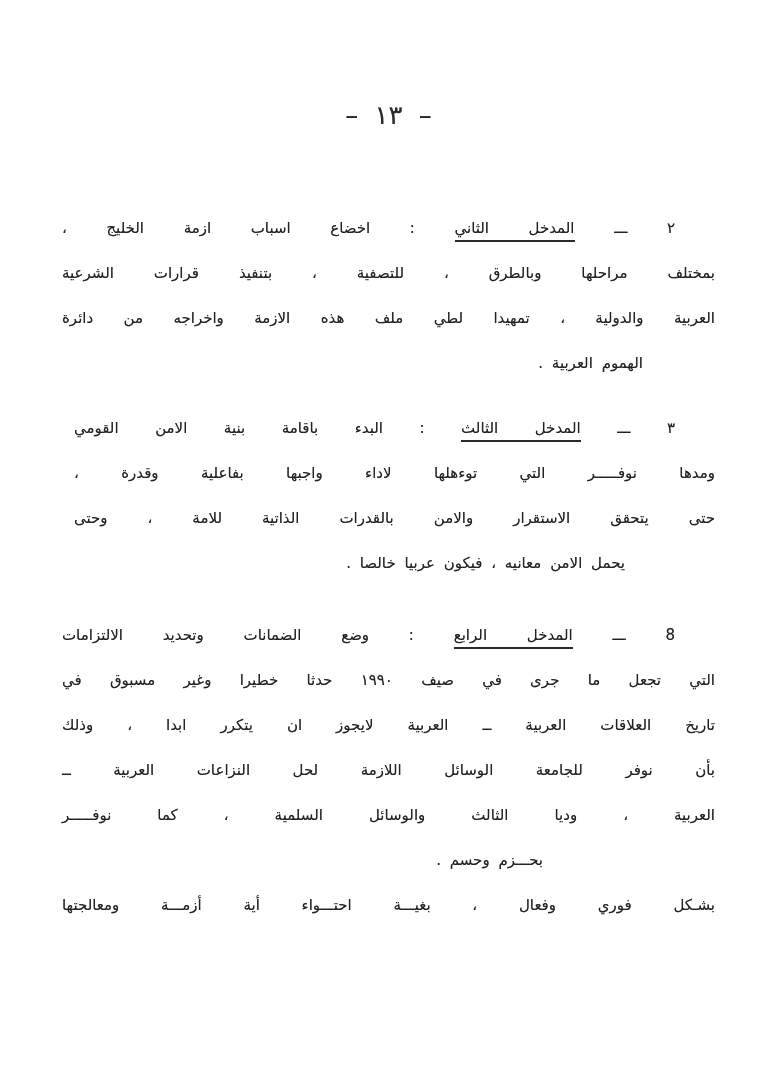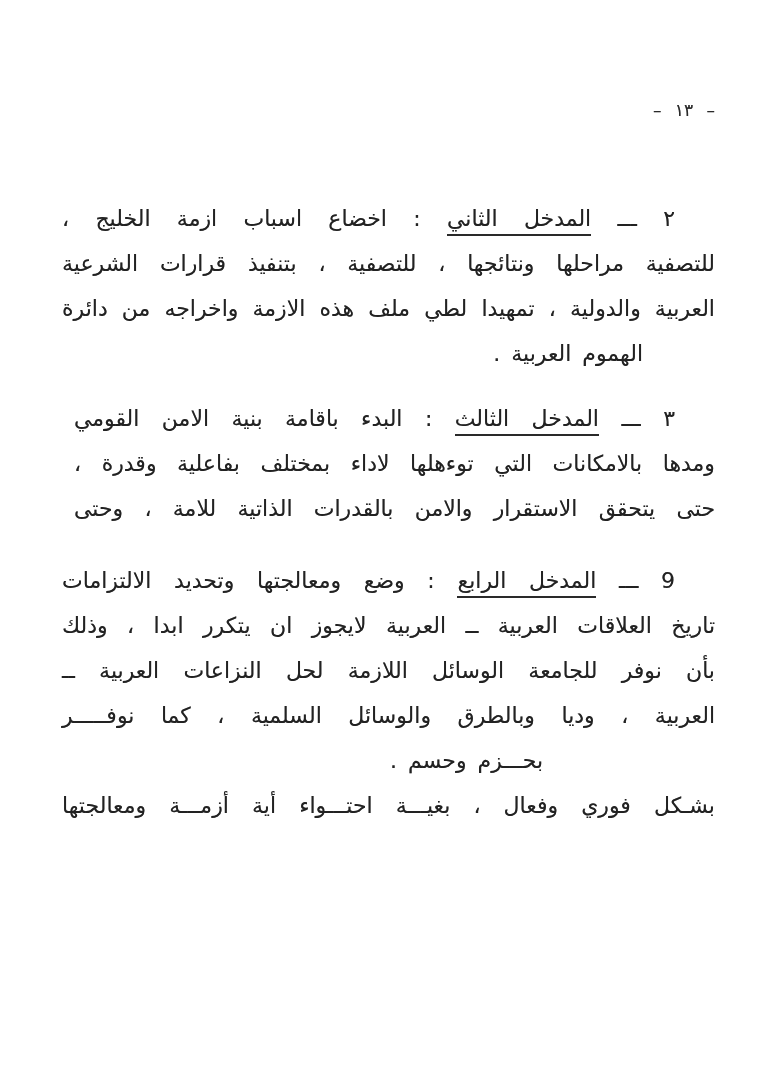--- a/index.html
+++ b/index.html
@@ -16,26 +16,27 @@
     box-sizing: border-box;
     padding: 0 62px;
     direction: rtl;
     font-family: "DejaVu Sans", sans-serif;
     color: #222222;
     overflow: hidden;
     text-shadow: 0 0 0.4px rgba(30,30,30,0.45);
   }
   .pagenum {
     padding-top: 100px;
-    font-size: 17px;
+    text-align: center;
+    font-size: 26px;
     word-spacing: 8px;
     color: #2a2a2a;
   }
   .para {
-    font-size: 22px;
+    font-size: 15px;
     line-height: 45px;
     word-spacing: 4px;
   }
   .para.p2 { margin-top: 76px; }
   .para.p3 { margin-top: 20px; margin-left: 12px; }
   .para.p4 { margin-top: 27px; }
   .line {
     text-align: justify;
     text-align-last: justify;
   }
@@ -59,41 +60,43 @@
 <div class="page">
 
   <div class="pagenum">– ١٣ –</div>
 
   <section class="para p2">
     <div class="line first">
       <span class="prefix">٢ ـــ</span>
       <span class="heading">المدخل الثاني</span>
       <span>: اخضاع اسباب ازمة الخليج ،</span>
     </div>
-    <div class="line">للتصفية مراحلها ونتائجها ، للتصفية ، بتنفيذ قرارات الشرعية</div>
+    <div class="line">بمختلف مراحلها وبالطرق ، للتصفية ، بتنفيذ قرارات الشرعية</div>
     <div class="line">العربية والدولية ، تمهيدا لطي ملف هذه الازمة واخراجه من دائرة</div>
     <div class="line end ind-72">الهموم العربية .</div>
   </section>
 
   <section class="para p3">
     <div class="line first">
       <span class="prefix">٣ ـــ</span>
       <span class="heading">المدخل الثالث</span>
       <span>: البدء باقامة بنية الامن القومي</span>
     </div>
-    <div class="line">ومدها بالامكانات التي توءهلها لاداء بمختلف بفاعلية وقدرة ،</div>
+    <div class="line">ومدها نوفـــــر التي توءهلها لاداء واجبها بفاعلية وقدرة ،</div>
     <div class="line">حتى يتحقق الاستقرار والامن بالقدرات الذاتية للامة ، وحتى</div>
+    <div class="line end ind-90">يحمل الامن معانيه ، فيكون عربيا خالصا .</div>
   </section>
 
   <section class="para p4">
     <div class="line first">
-      <span class="prefix">9 ـــ</span>
+      <span class="prefix">8 ـــ</span>
       <span class="heading">المدخل الرابع</span>
-      <span>: وضع ومعالجتها وتحديد الالتزامات</span>
+      <span>: وضع الضمانات وتحديد الالتزامات</span>
     </div>
+    <div class="line">التي تجعل ما جرى في صيف ١٩٩٠ حدثا خطيرا وغير مسبوق في</div>
     <div class="line">تاريخ العلاقات العربية ــ العربية لايجوز ان يتكرر ابدا ، وذلك</div>
     <div class="line">بأن نوفر للجامعة الوسائل اللازمة لحل النزاعات العربية ــ</div>
-    <div class="line">العربية ، وديا وبالطرق والوسائل السلمية ، كما نوفـــــر</div>
+    <div class="line">العربية ، وديا الثالث والوسائل السلمية ، كما نوفـــــر</div>
     <div class="line end ind-172">بحـــزم وحسم .</div>
     <div class="line">بشـكل فوري وفعال ، بغيـــة احتـــواء أية أزمـــة ومعالجتها</div>
   </section>
 
 </div>
 
 </body></html>

